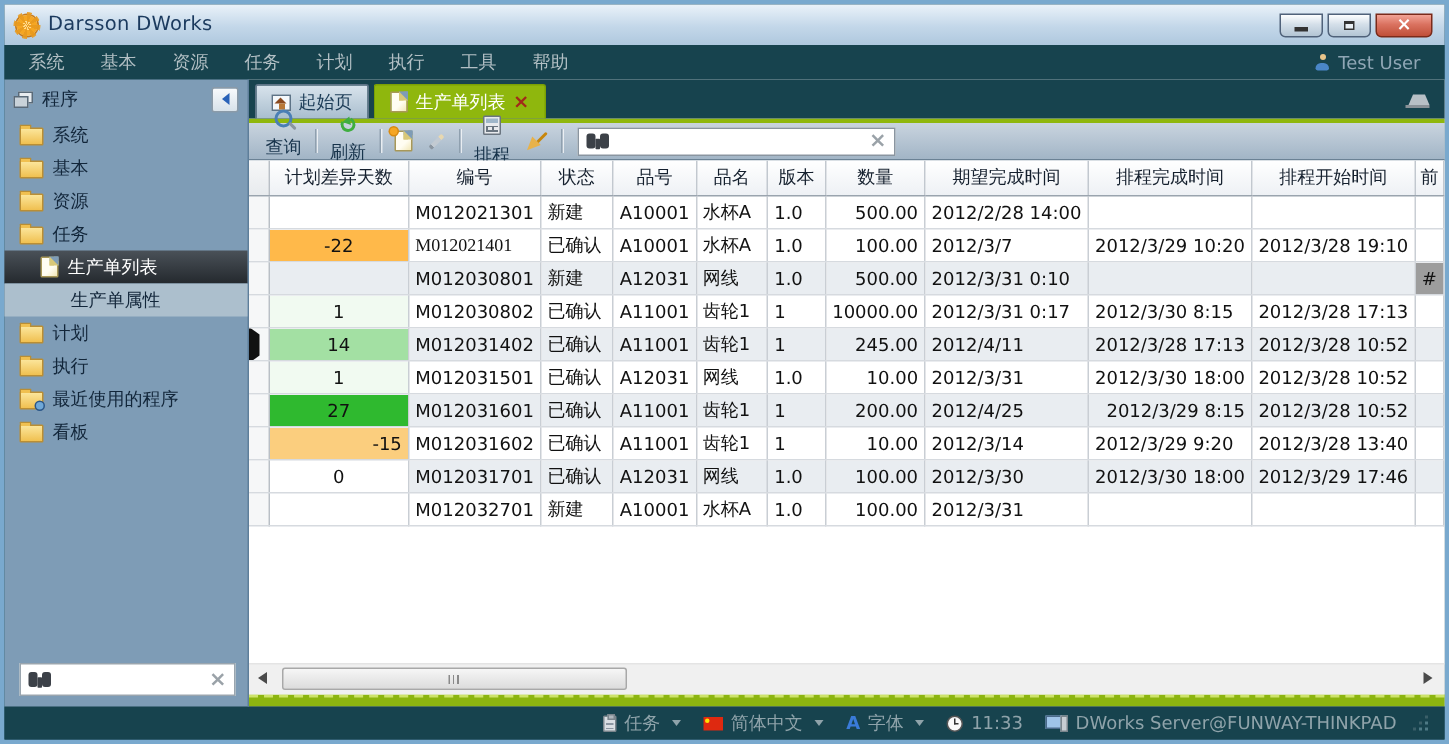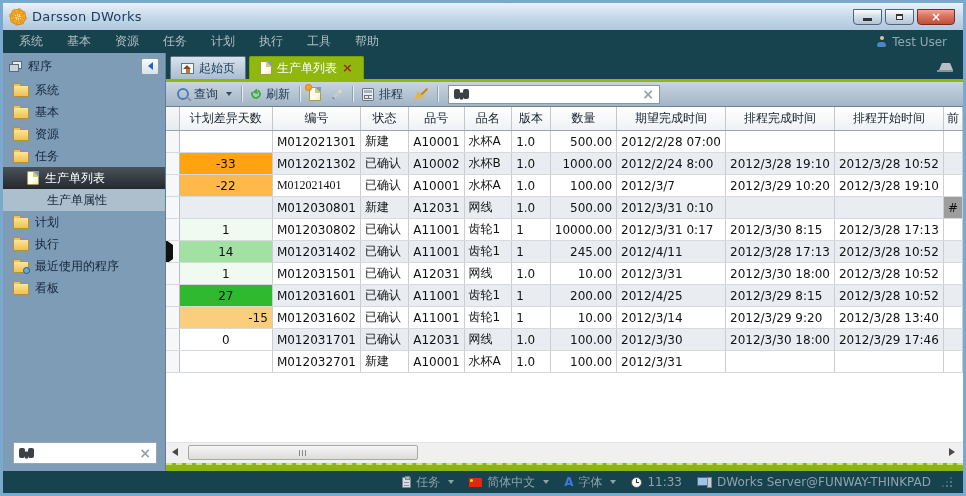--- a/index.html
+++ b/index.html
@@ -75,21 +75,21 @@
   .ic-home::before{content:"";position:absolute;left:1px;top:1px;width:0;height:0;
        border-left:4.5px solid transparent;border-right:4.5px solid transparent;border-bottom:4px solid #8A4A20;}
   .ic-home::after{content:"";position:absolute;left:3.5px;bottom:0;width:4px;height:4px;background:#B87838;}
   .ic-close-tab::before{content:"×";color:#A12A1A;font-weight:bold;font-size:13px;line-height:1;}
   .ic-float{margin-left:auto;margin-right:10px;align-self:center;width:8px;height:0;
        border-bottom:7px solid #B8C0C6;border-left:3px solid transparent;border-right:3px solid transparent;position:relative;}
   .ic-float::after{content:"";position:absolute;left:-5px;top:7px;width:16px;height:2px;background:#8A9298;}
   
   .toolbar{height:24px;flex:0 0 24px;background:linear-gradient(#C9D4DF,#A2B5C6);border-bottom:1px solid #6B8295;
            display:flex;align-items:center;padding:0 6px;color:#16324A;font-size:12px;}
-  .tbtn{display:flex;align-items:center;gap:5px;padding:2px 5px;border-radius:2px;}
+  .tbtn{display:flex;align-items:center;gap:5px;padding:2px 5px;border-radius:2px;flex-direction:column;}
   .sep{width:1px;height:16px;background:#8FA0AF;box-shadow:1px 0 0 rgba(255,255,255,.7);margin:0 4px;}
   .dd{width:0;height:0;border-left:3.5px solid transparent;border-right:3.5px solid transparent;
       border-top:4px solid #3A4A58;margin-left:3px;}
   .ic-mag{width:8px;height:8px;border:2px solid #4A7FB5;border-radius:50%;position:relative;box-sizing:content-box;}
   .ic-mag::after{content:"";position:absolute;width:6px;height:2px;background:#8A95A0;transform:rotate(45deg);right:-5px;bottom:-2px;border-radius:1px;}
   .ic-refresh{width:10px;height:10px;border:2px solid #3FAE3F;border-radius:50%;border-top-color:transparent;
       position:relative;transform:rotate(-20deg);box-sizing:border-box;}
   .ic-refresh::after{content:"";position:absolute;top:-5px;right:-2px;width:0;height:0;
       border:3px solid transparent;border-bottom:5px solid #3FAE3F;transform:rotate(40deg);}
   .ic-page.new::after{content:"";position:absolute;top:-3px;left:-4px;width:5px;height:5px;background:#F5A623;border-radius:50%;box-shadow:0 0 0 1px #D88A10;}
@@ -333,37 +333,23 @@
             <tbody>
               <tr>
                 <td class="rowhdr"></td>
                 <td style="text-align: center;"></td>
                 <td style="text-align: left;">M012021301</td>
                 <td style="text-align: left;">新建</td>
                 <td style="text-align: left;">A10001</td>
                 <td style="text-align: left;">水杯A</td>
                 <td style="text-align: left;">1.0</td>
                 <td style="text-align: right;">500.00</td>
-                <td style="text-align: left;">2012/2/28 07:00</td>
-                <td style="text-align: left;"></td>
-                <td style="text-align: left;"></td>
-                <td style="text-align: left;"></td>
-              </tr>
-              <tr class="alt">
-                <td class="rowhdr"></td>
-                <td style="text-align: center; background: rgb(255, 163, 15);">-33</td>
-                <td style="text-align: left;">M012021302</td>
-                <td style="text-align: left;">已确认</td>
-                <td style="text-align: left;">A10002</td>
-                <td style="text-align: left;">水杯B</td>
-                <td style="text-align: left;">1.0</td>
-                <td style="text-align: right;">1000.00</td>
-                <td style="text-align: left;">2012/2/24 8:00</td>
-                <td style="text-align: left;">2012/3/28 19:10</td>
-                <td style="text-align: left;">2012/3/28 10:52</td>
+                <td style="text-align: left;">2012/2/28 14:00</td>
+                <td style="text-align: left;"></td>
+                <td style="text-align: left;"></td>
                 <td style="text-align: left;"></td>
               </tr>
               <tr>
                 <td class="rowhdr"></td>
                 <td style="text-align: center; background: rgb(255, 185, 74);">-22</td>
                 <td style="text-align: left; font-family: Liberation Serif, serif;">M012021401</td>
                 <td style="text-align: left;">已确认</td>
                 <td style="text-align: left;">A10001</td>
                 <td style="text-align: left;">水杯A</td>
                 <td style="text-align: left;">1.0</td>
@@ -432,21 +418,21 @@
               <tr class="alt">
                 <td class="rowhdr"></td>
                 <td style="text-align: center; background: rgb(47, 185, 47);">27</td>
                 <td style="text-align: left;">M012031601</td>
                 <td style="text-align: left;">已确认</td>
                 <td style="text-align: left;">A11001</td>
                 <td style="text-align: left;">齿轮1</td>
                 <td style="text-align: left;">1</td>
                 <td style="text-align: right;">200.00</td>
                 <td style="text-align: left;">2012/4/25</td>
-                <td style="text-align: left;">2012/3/29 8:15</td>
+                <td style="text-align: right;">2012/3/29 8:15</td>
                 <td style="text-align: left;">2012/3/28 10:52</td>
                 <td style="text-align: left;"></td>
               </tr>
               <tr>
                 <td class="rowhdr"></td>
                 <td style="text-align: right; background: rgb(251, 206, 126);">-15</td>
                 <td style="text-align: left;">M012031602</td>
                 <td style="text-align: left;">已确认</td>
                 <td style="text-align: left;">A11001</td>
                 <td style="text-align: left;">齿轮1</td>

